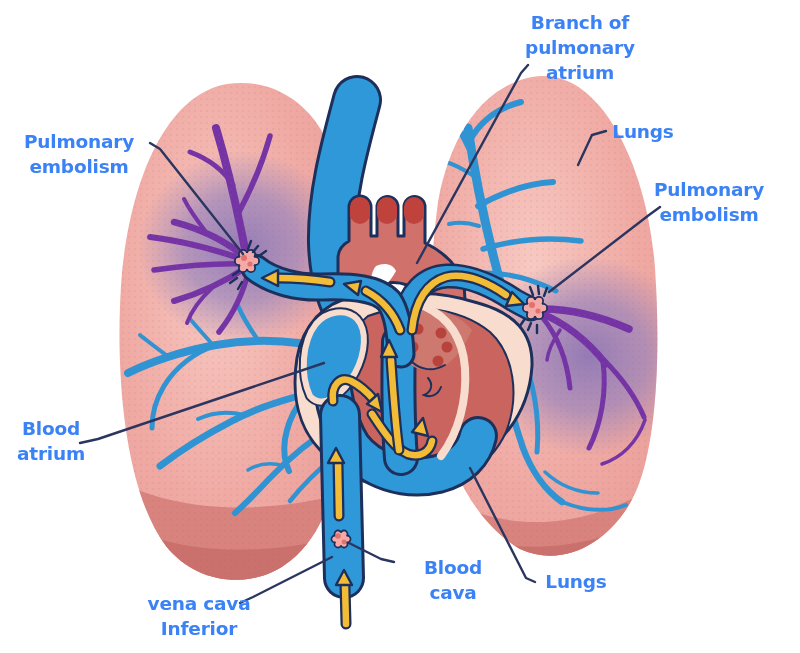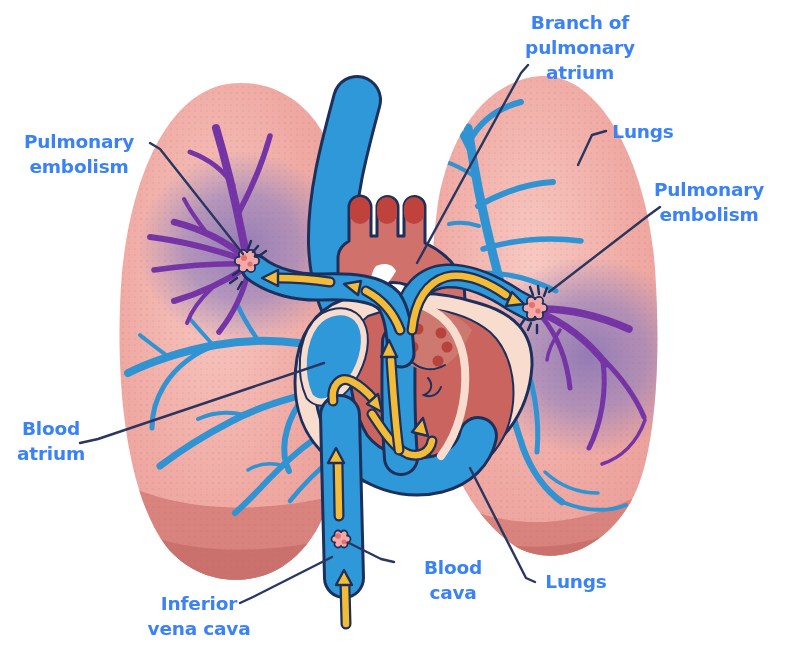--- a/index.html
+++ b/index.html
@@ -327,22 +327,22 @@
   <span class="ln">Pulmonary</span>
   <span class="ln">embolism</span>
 </div>
 
 <div class="lbl" style="left:0px;top:416px;width:102px">
   <span class="ln">Blood</span>
   <span class="ln">atrium</span>
 </div>
 
 <div class="lbl" style="left:132px;top:591px;width:134px">
+  <span class="ln">vena cava</span>
   <span class="ln">Inferior</span>
-  <span class="ln">vena cava</span>
 </div>
 
 <div class="lbl al" style="left:398px;top:555px;width:110px">
   <span class="ln">Blood cava</span>
 </div>
 
 <div class="lbl al" style="left:536px;top:569px;width:80px">
   <span class="ln">Lungs</span>
 </div>
 

